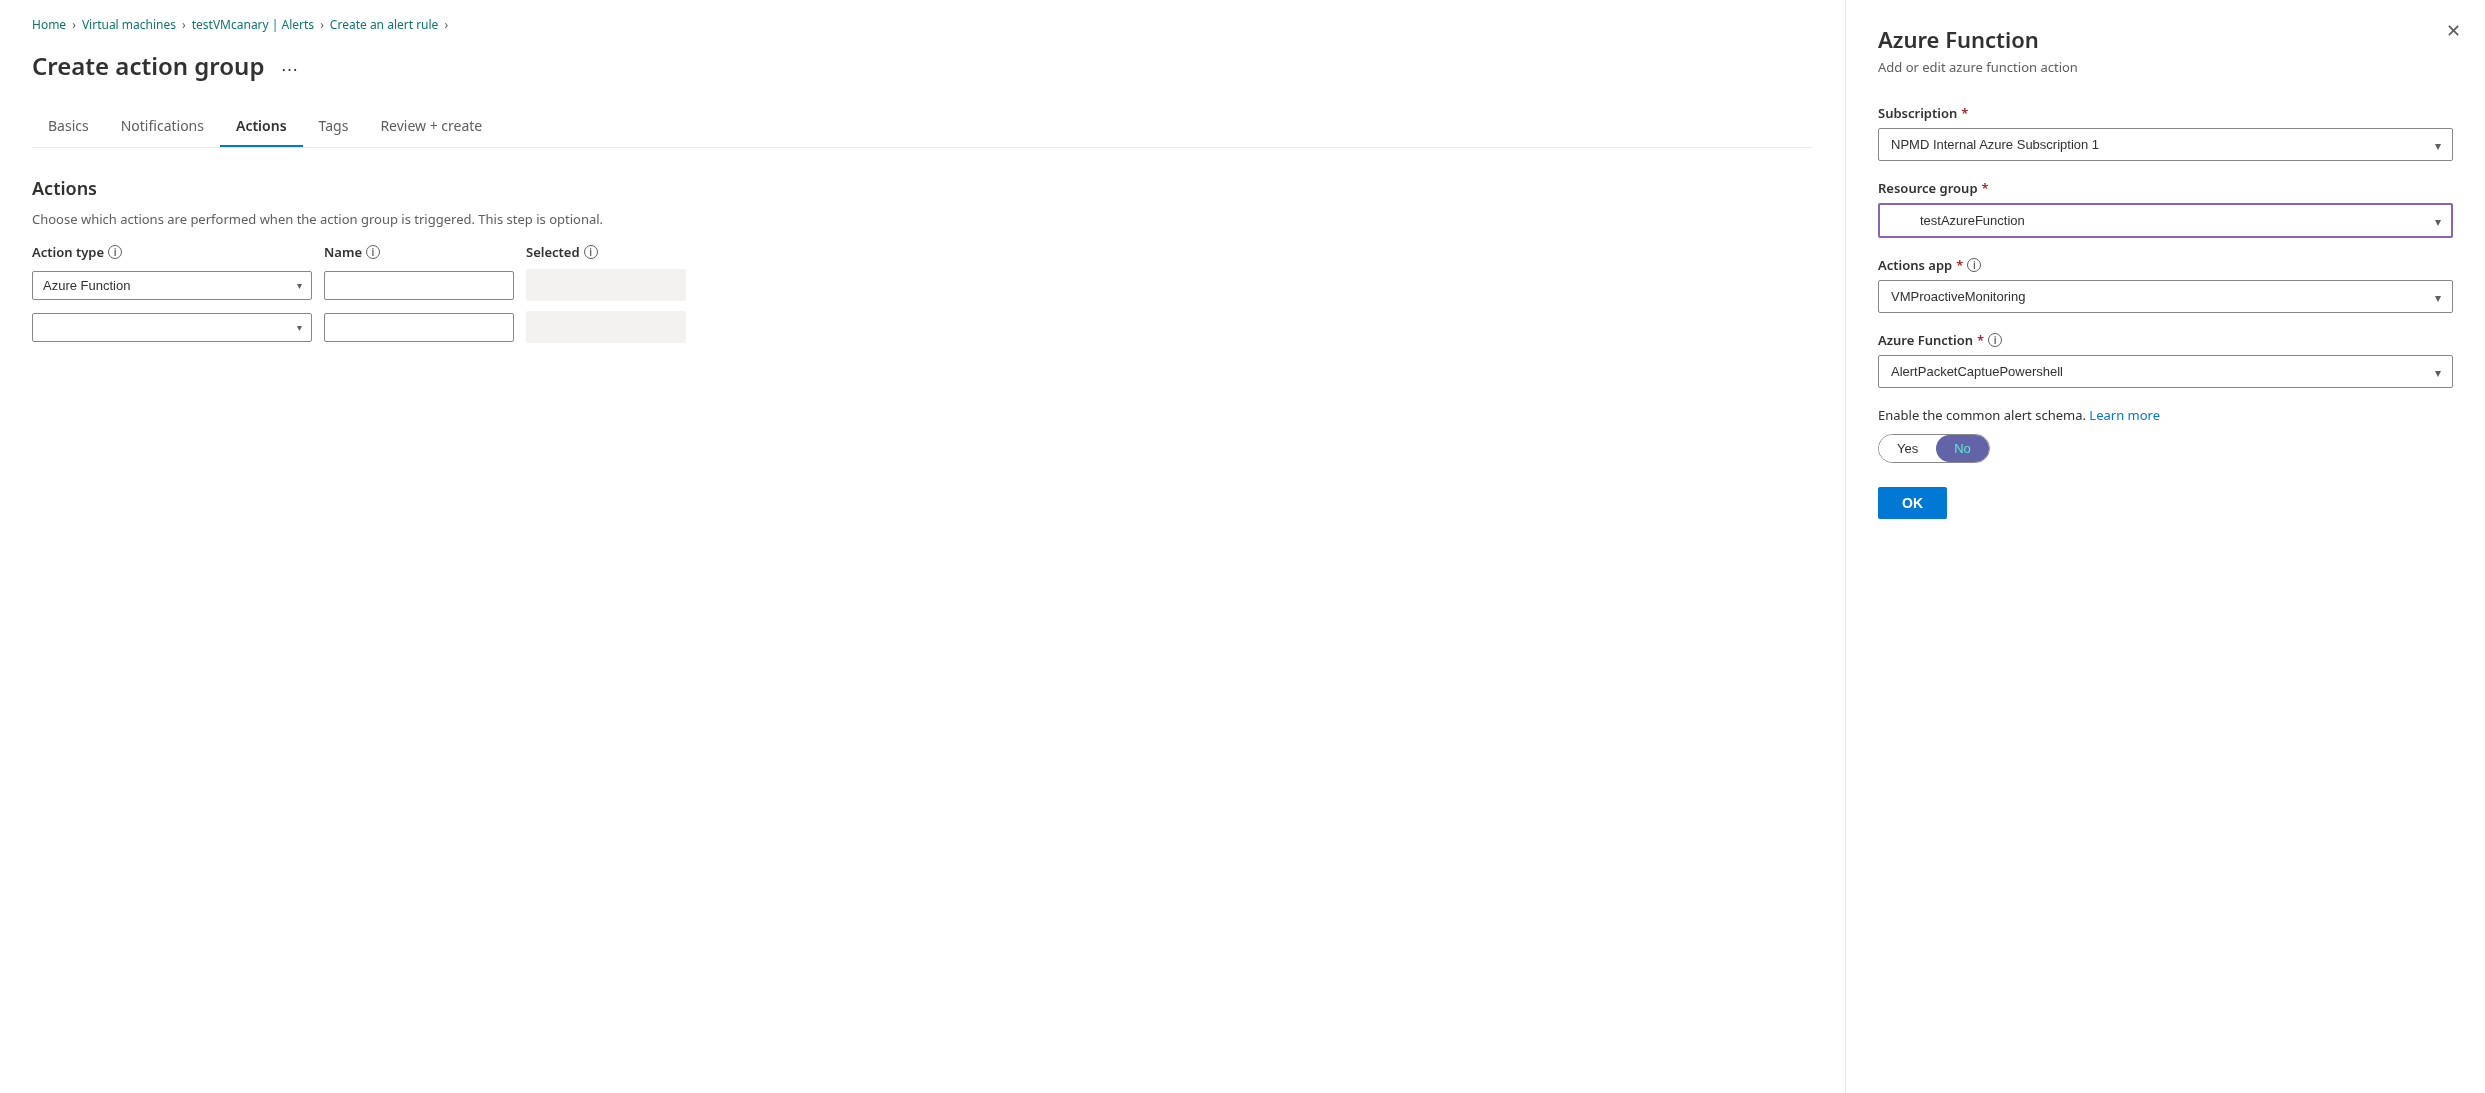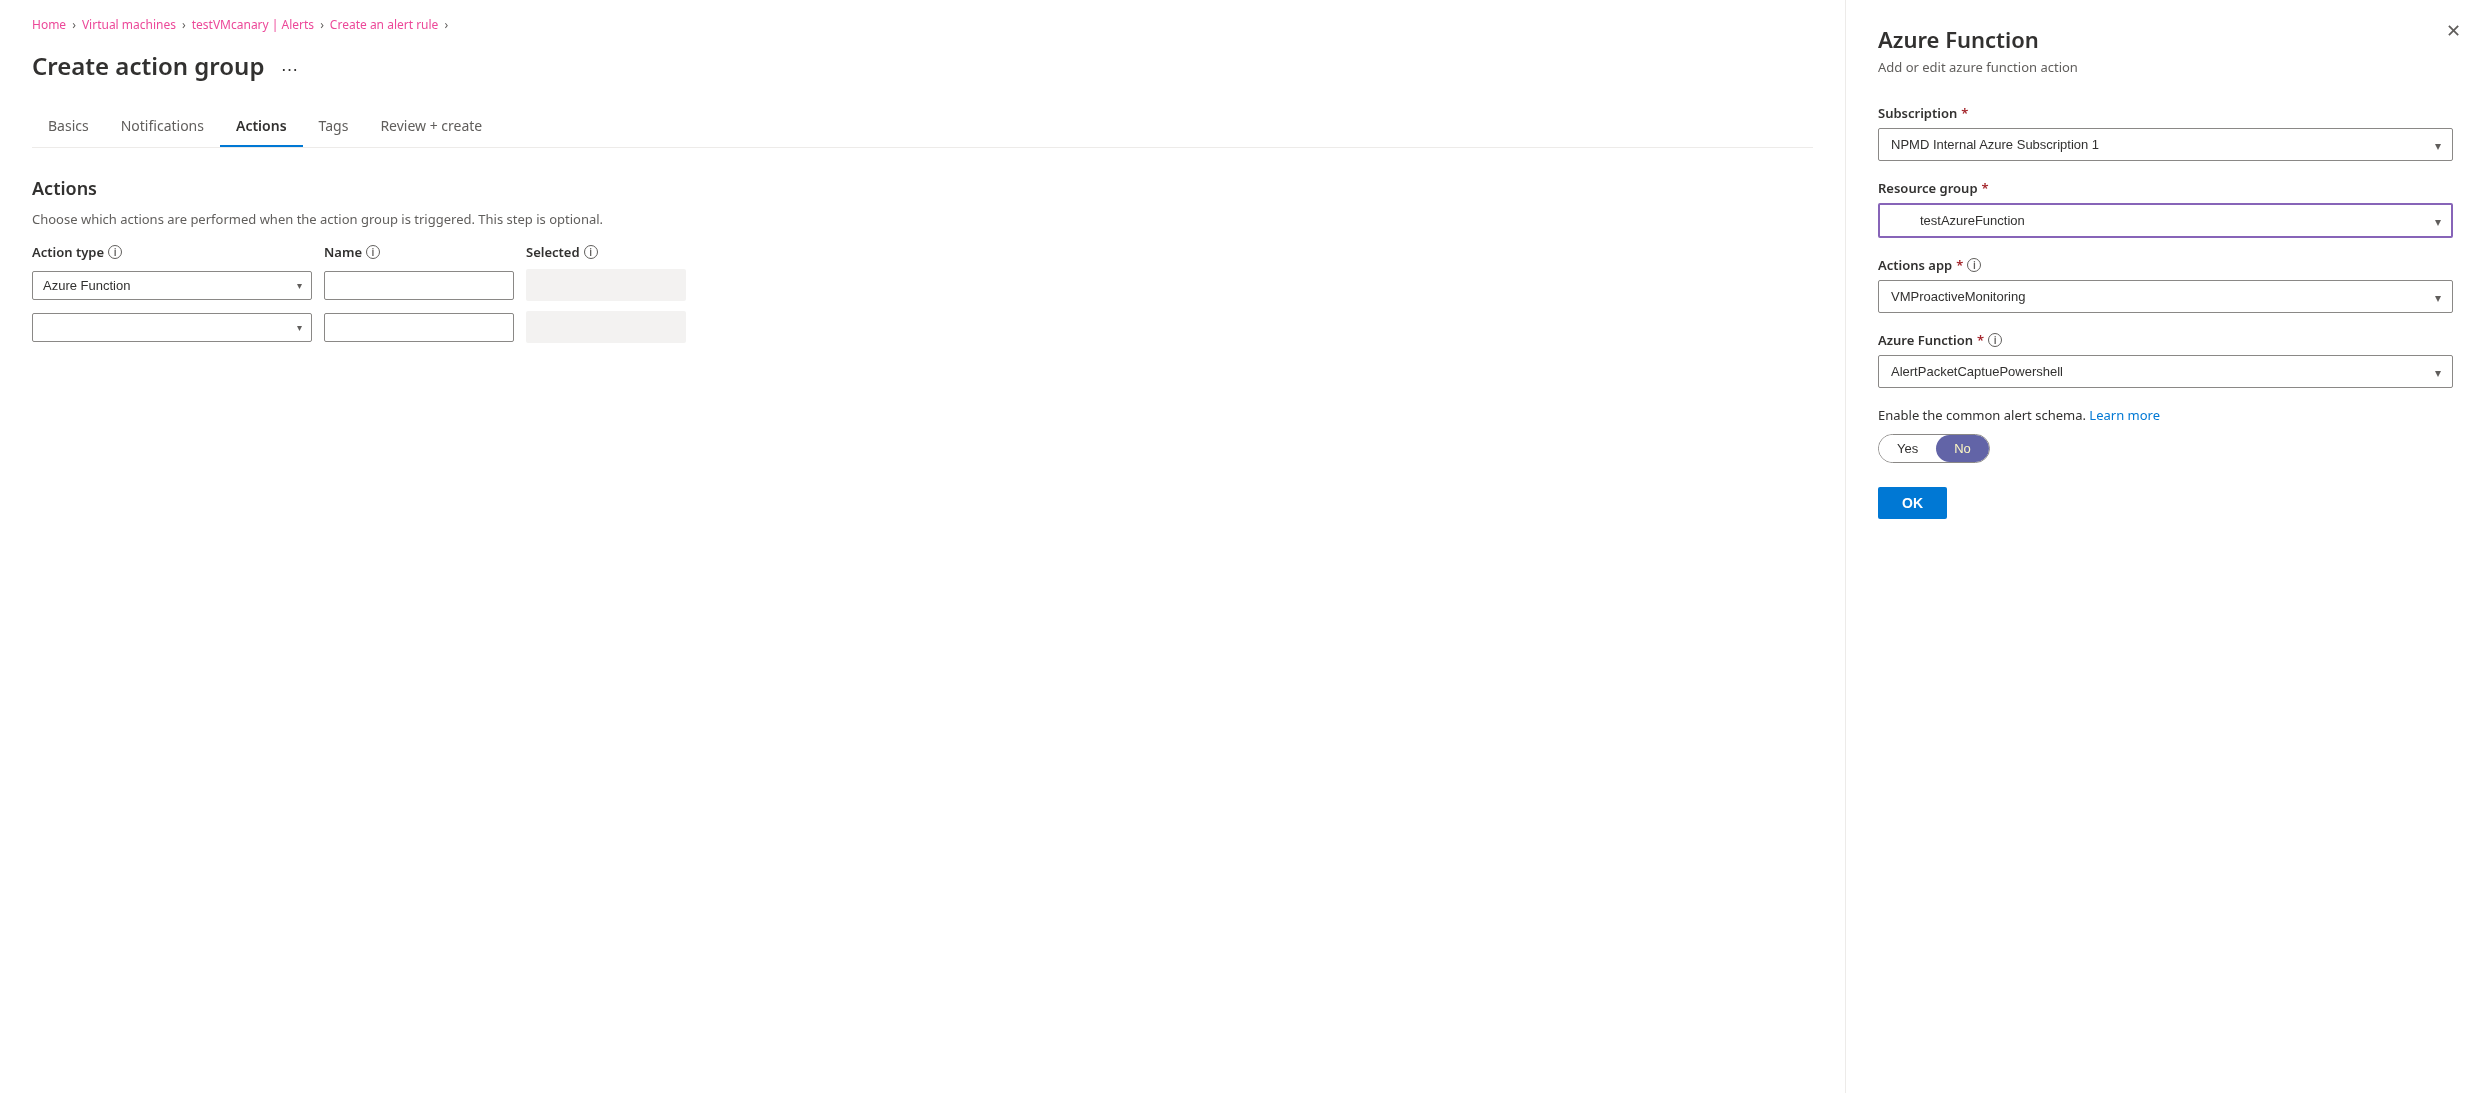--- a/index.html
+++ b/index.html
@@ -11,21 +11,21 @@
       padding: 16px 32px;
       overflow-y: auto;
       background: #fff;
     }
 
     
     .breadcrumb {
       display: flex; align-items: center; gap: 6px;
       font-size: 12px; color: #0078d4; margin-bottom: 16px;
     }
-    .breadcrumb span { color: #ec4899; cursor: pointer; }
+    .breadcrumb span { color: #0f766e; cursor: pointer; }
     .breadcrumb .sep { color: #605e5c; font-size: 12px; }
 
     
     .page-title-row {
       display: flex; align-items: center; gap: 10px; margin-bottom: 24px;
     }
     .page-title {
       font-size: 24px; font-weight: 600; color: #323130;
     }
     .more-btn {
@@ -159,21 +159,21 @@
     .toggle-group {
       display: flex; align-items: center; gap: 0;
       border: 1px solid #8a8886; border-radius: 20px;
       width: fit-content; overflow: hidden;
     }
     .toggle-option {
       padding: 6px 18px; font-size: 13px; cursor: pointer;
       background: #fff; border: none; color: #323130;
     }
     .toggle-option.selected {
-      background: #6264a7; color: #fef9c3; border-radius: 20px; text-align: center;
+      background: #6264a7; color: #5eead4; border-radius: 20px; text-align: center;
     }
 
     
     .ok-btn {
       background: #0078d4; color: #fff;
       border: none; border-radius: 2px;
       padding: 8px 24px; font-size: 14px; cursor: pointer;
       font-weight: 600;
     }
   </style>

